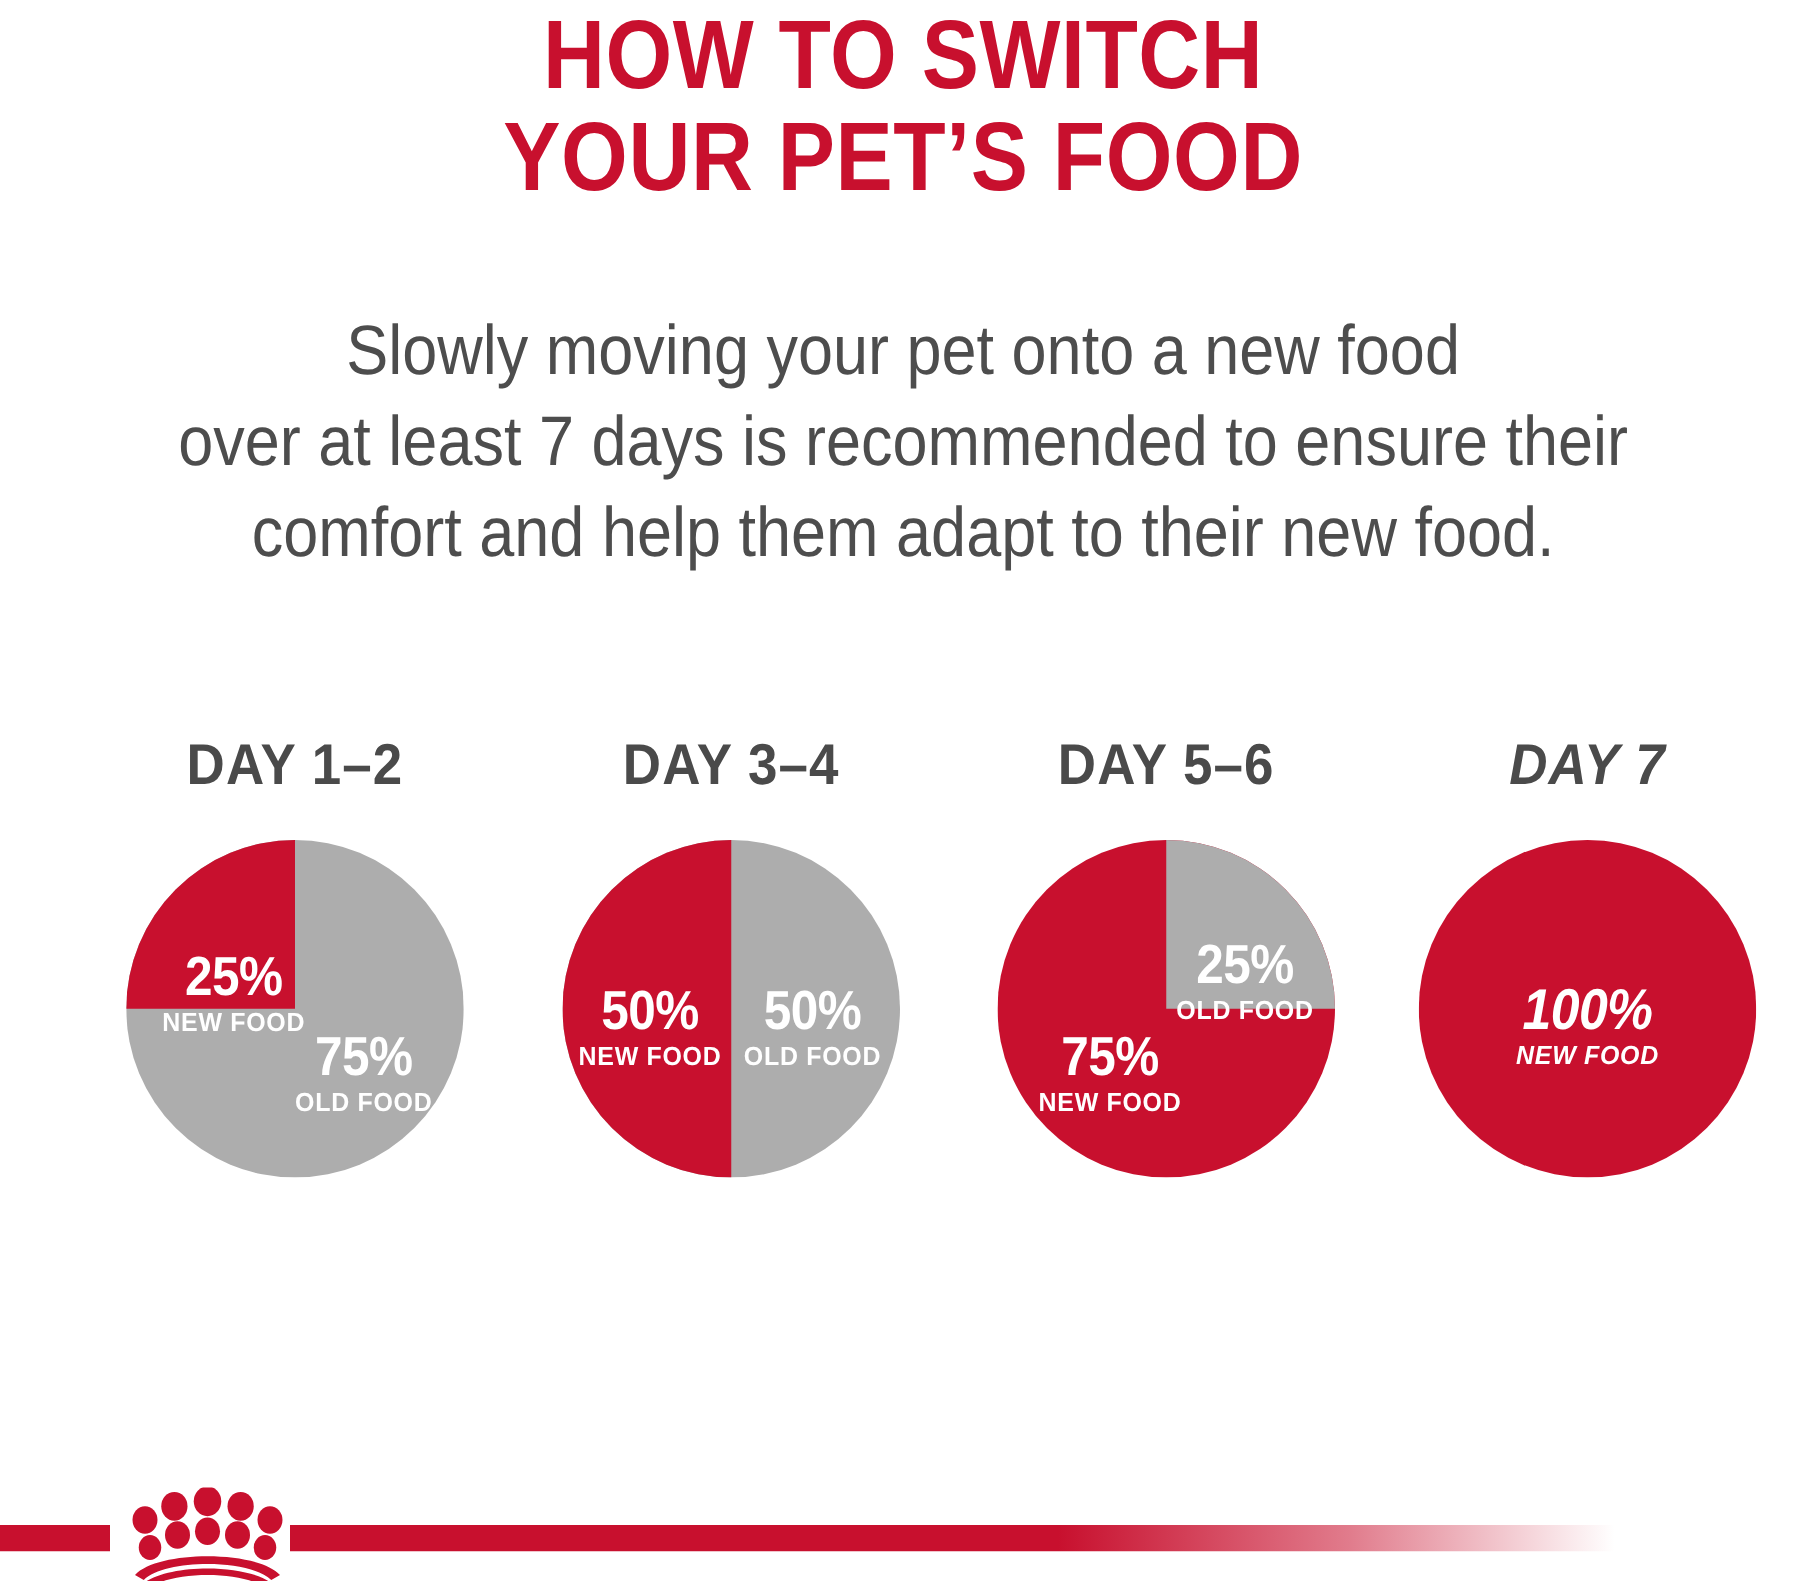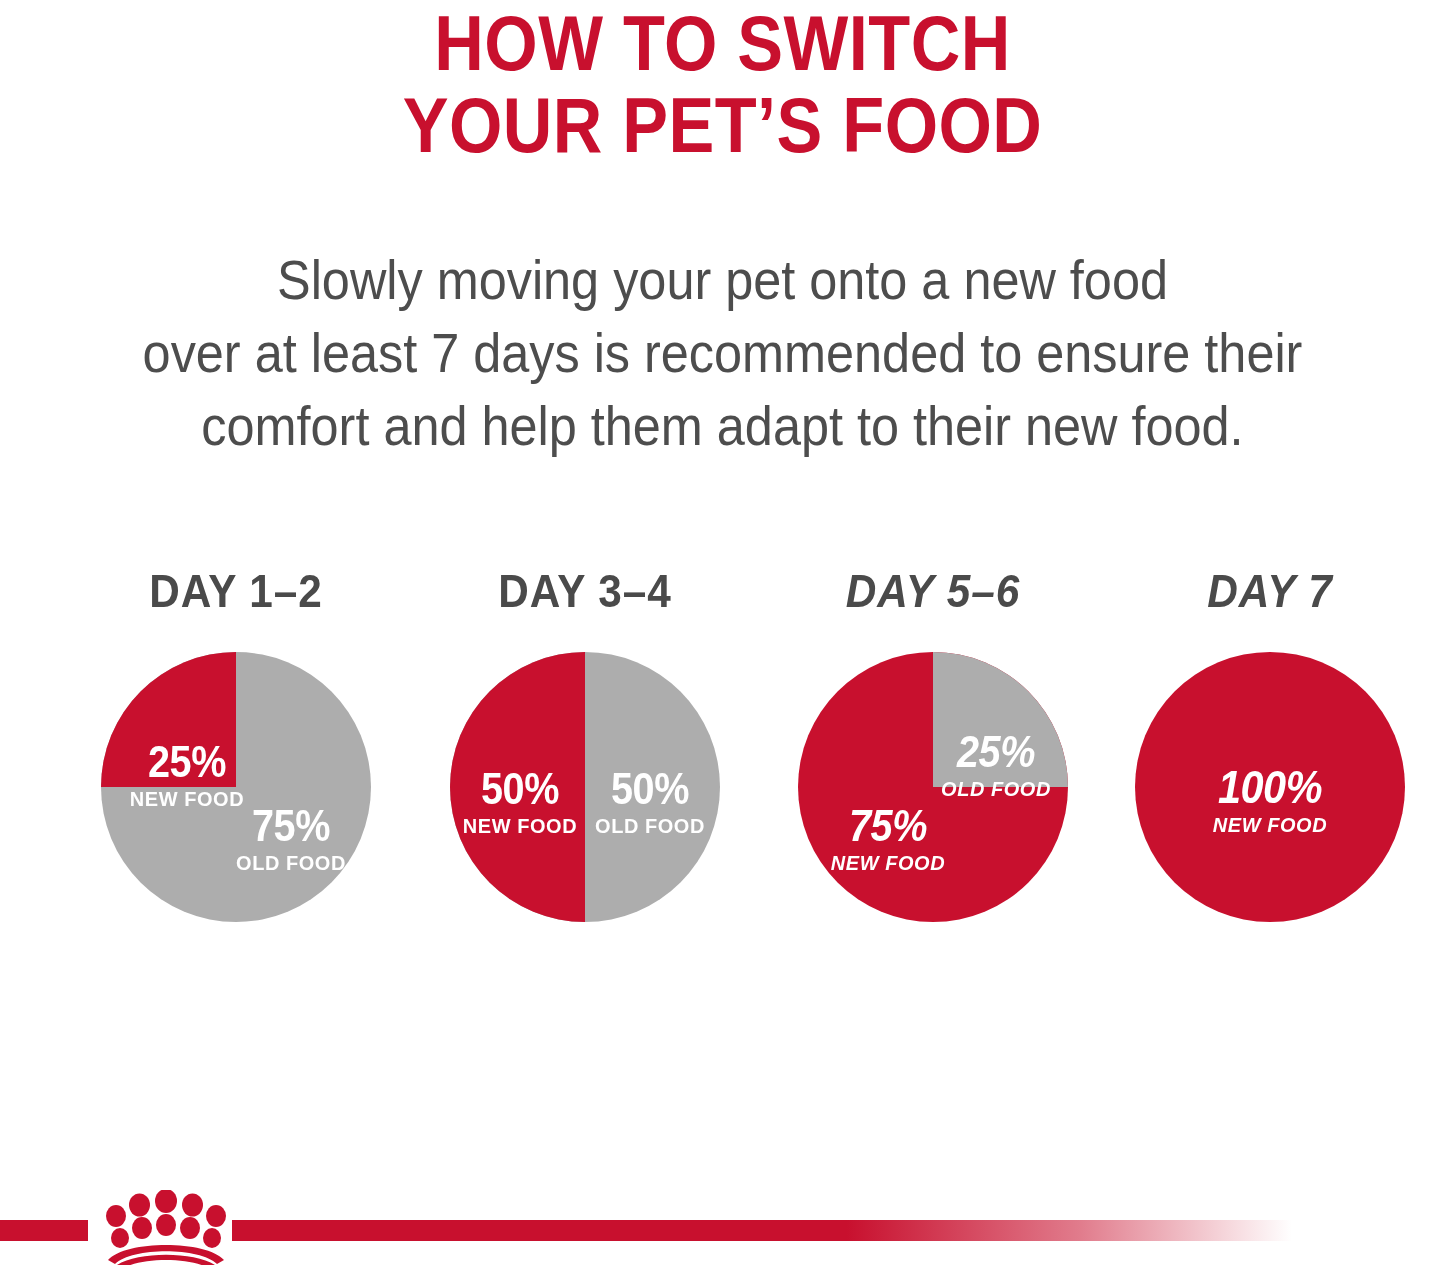--- a/index.html
+++ b/index.html
@@ -46,34 +46,34 @@
     font-size: 56px;
     line-height: 73px;
     transform: scaleX(0.9);
     transform-origin: center top;
   }
   .subhead .ln { display: block; white-space: nowrap; }
 
   
   .pies {
     position: absolute;
-    top: 568px;
+    top: 588px;
     left: 0;
     width: 1445px;
     height: 400px;
   }
   .pie-col {
     position: absolute;
     top: 0;
     width: 300px;
     text-align: center;
   }
   .pie-col.c0 { left: 86px;  }
   .pie-col.c1 { left: 435px; }
-  .pie-col.c2 { left: 783px; font-style: italic; }
+  .pie-col.c2 { left: 783px; }
   .pie-col.c3 { left: 1120px; font-style: italic; }
 
   .day-label {
     color: #4A4A4A;
     font-family: "Liberation Sans Narrow", "Liberation Sans", sans-serif;
     font-weight: bold;
     font-size: 46px;
     line-height: 46px;
     letter-spacing: 1px;
     transform: scaleX(0.92);

